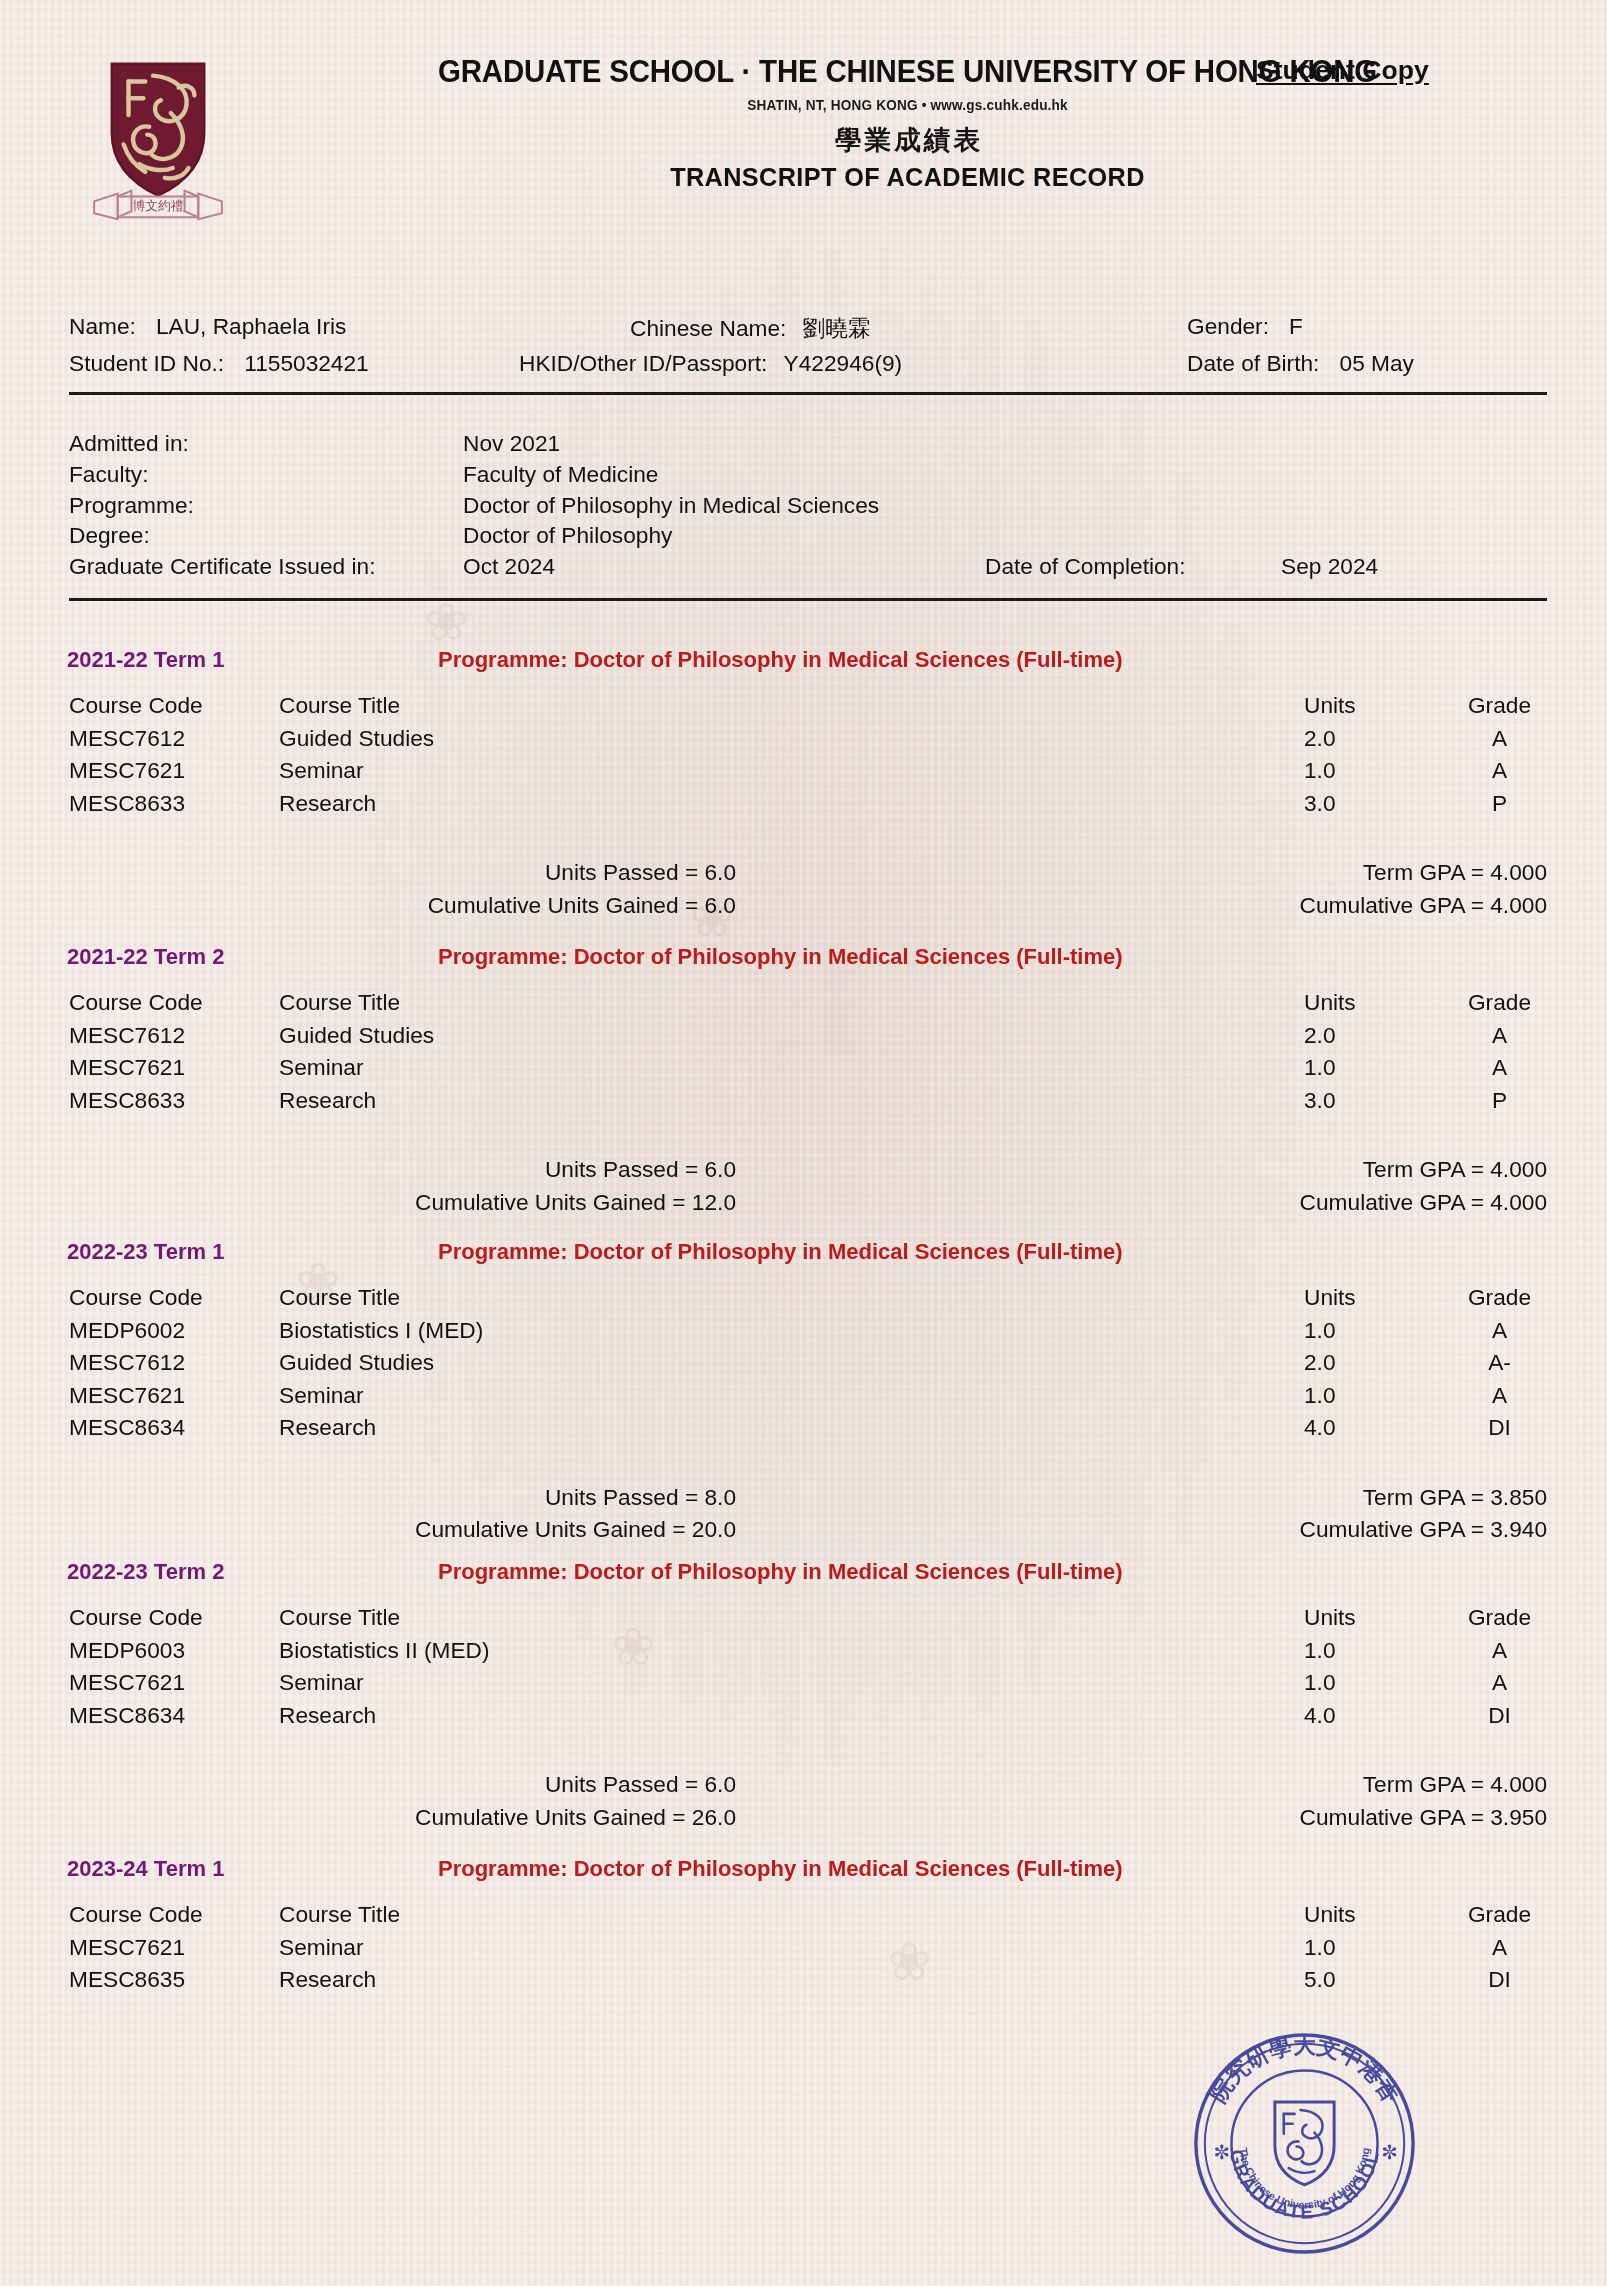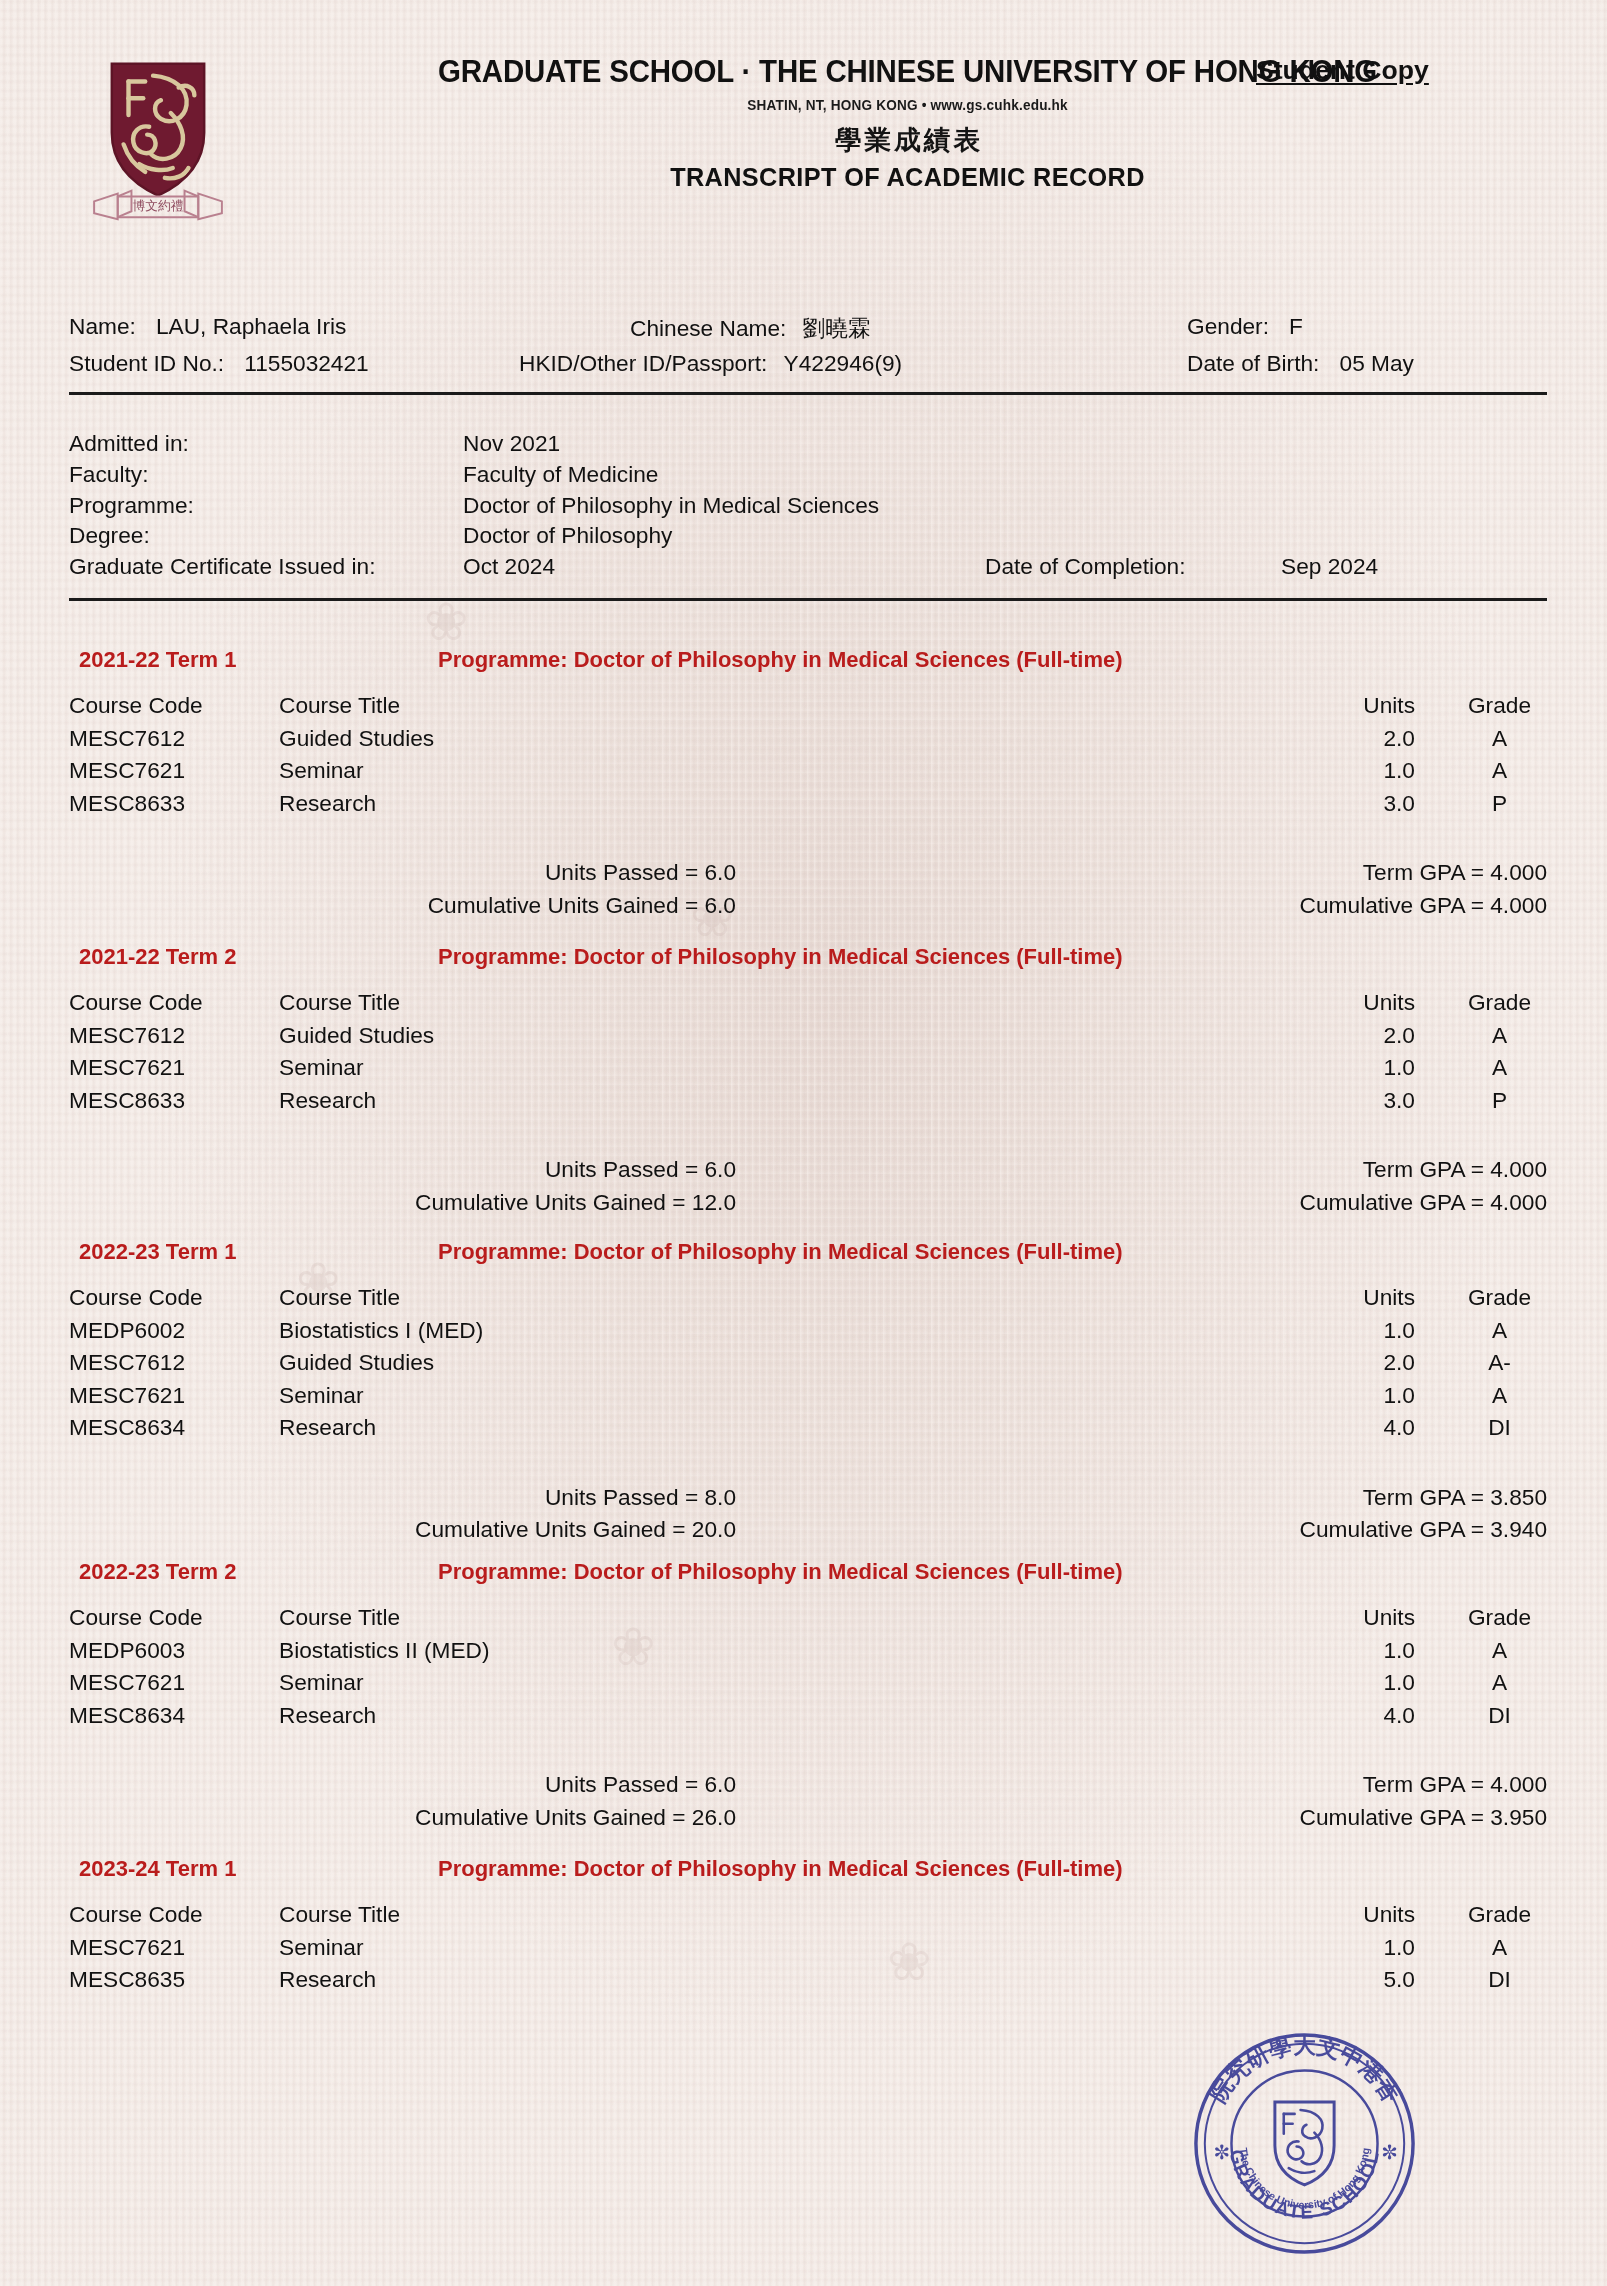--- a/index.html
+++ b/index.html
@@ -151,22 +151,21 @@
   }
   .term-head {
     position: relative;
     height: 31.5px;
   }
   .term-name {
     position: absolute;
     left: 67px;
     font-size: 22px;
     font-weight: 700;
-    color: #b91c1c;
-    margin-left: 12px;
+    color: #701a75;
   }
   .term-prog {
     position: absolute;
     left: 438px;
     font-size: 22px;
     font-weight: 700;
     color: #b91c1c;
   }
   .course-table {
     position: relative;
@@ -174,21 +173,21 @@
   }
   .crow {
     position: relative;
     height: 32.5px;
     font-size: 22.7px;
     color: #111;
   }
   .crow.hdr { }
   .c-code  { position: absolute; left: 69px; }
   .c-title { position: absolute; left: 279px; }
-  .c-units { position: absolute; left: 1346px; width: 69px; text-align: right; }
+  .c-units { position: absolute; left: 1304px; width: 69px; text-align: left; }
   .c-grade { position: absolute; left: 1460px; width: 79px; text-align: center; }
 
   .summary {
     position: relative;
     font-size: 22.7px;
     color: #111;
   }
   .srow { position: relative; height: 32.5px; }
   .s-left  { position: absolute; right: 872px; white-space: nowrap; }
   .s-right { position: absolute; right: 61px; white-space: nowrap; }

